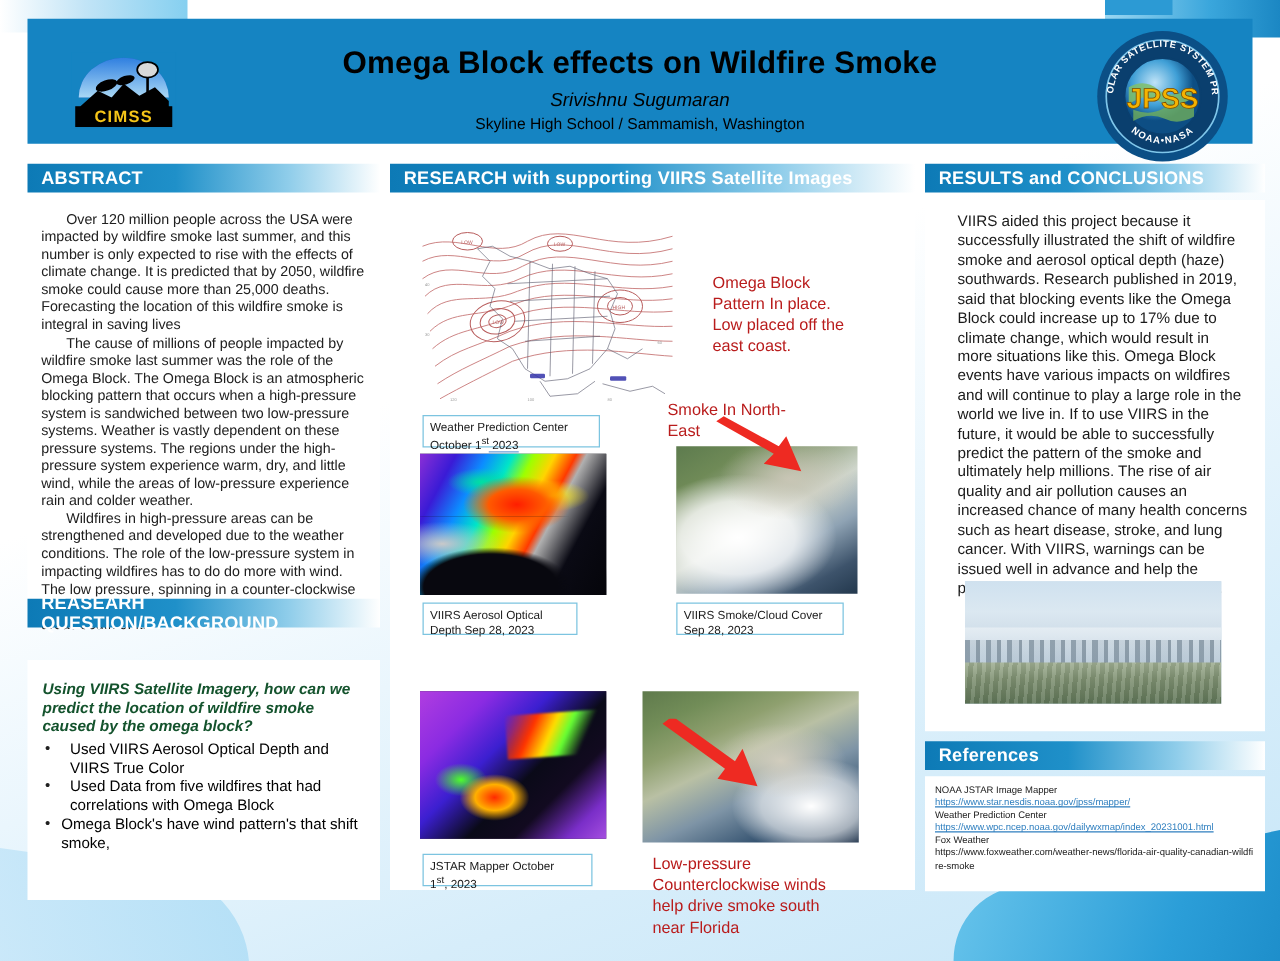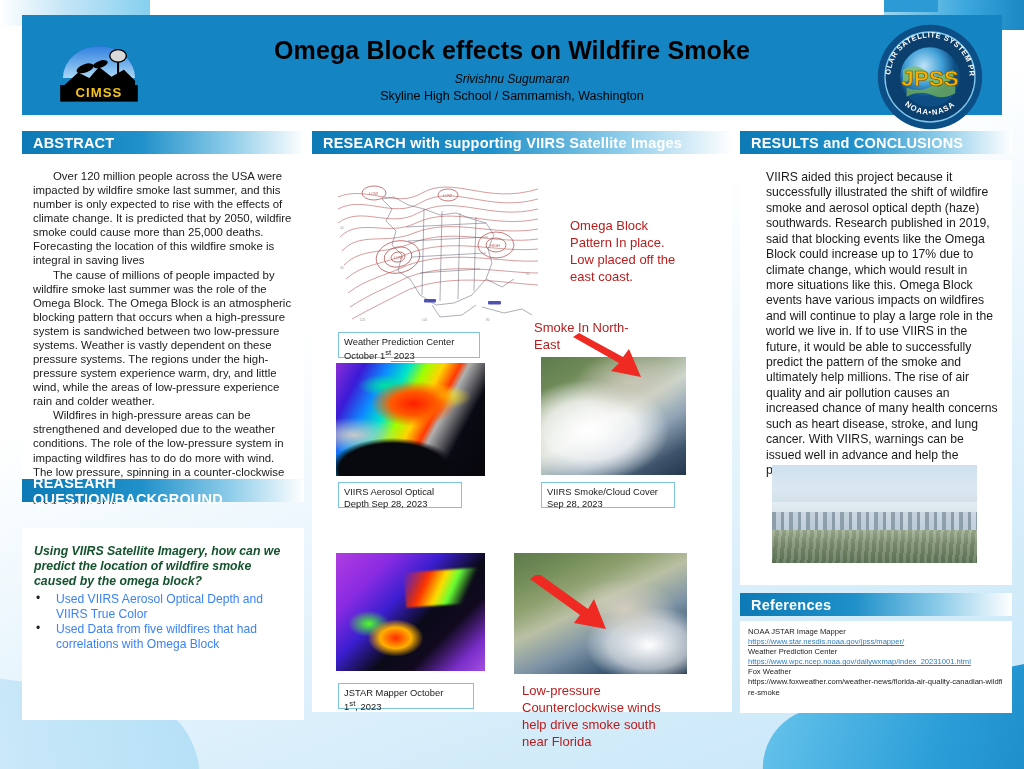--- a/index.html
+++ b/index.html
@@ -64,21 +64,21 @@
   .logo-jpss{
     position:absolute;right:18px;top:8px;width:108px;height:108px;
   }
   .banner-text{
     position:absolute;left:0;right:0;top:22px;text-align:center;color:#000000;
   }
   .poster-title{
     font-size:25px;font-weight:bold;letter-spacing:.1px;line-height:1.1;
     margin:0 0 7px 0;
   }
-  .poster-author{font-size:12px;font-style:italic;margin:0 0 3px 0;}
+  .poster-author{font-size:15px;font-style:italic;margin:0 0 3px 0;}
   .poster-affil{font-size:12.5px;margin:0;}
 
   
   .sec-head{
     position:absolute;height:23px;
     background:linear-gradient(90deg,#0d7ab6 0%,#1f90c9 42%,#8fcdea 74%,#ffffff 100%);
     color:#ffffff;font-weight:bold;font-size:14.5px;
     display:flex;align-items:center;
     padding-left:11px;box-sizing:border-box;
     letter-spacing:.2px;
@@ -101,21 +101,21 @@
   }
   .body-text p{margin:0 0 0 0;text-indent:20px;}
 
   .rq-text{padding:16px 11px 0 12px;}
   .rq-question{
     font-size:12.3px;font-weight:bold;font-style:italic;color:#14532d;
     line-height:1.24;margin:0 0 2px 0;
   }
   .rq-list{margin:0;padding:0;list-style:none;}
   .rq-list li{
-    font-size:12.1px;line-height:1.25;color:#3b82f6;
+    font-size:12.1px;line-height:1.25;color:#000000;
     position:relative;padding-left:15px;margin:0;
   }
   .rq-list li::before{
     content:"\2022";position:absolute;left:2px;top:-1px;font-size:12px;color:#202020;
   }
   .rq-list li.indented{padding-left:22px;}
   .rq-list li.indented::before{left:2px;}
 
   
   #research-head{left:312px;top:131px;width:420px;}
@@ -292,20 +292,21 @@
     </div>
   </div>
 
   <div class="sec-head" id="rqb-head">REASEARH QUESTION/BACKGROUND</div>
   <div class="panel" id="rqb-panel">
     <div class="rq-text">
       <p class="rq-question">Using VIIRS Satellite Imagery, how can we predict the location of wildfire smoke caused by the omega block?</p>
       <ul class="rq-list">
         <li class="indented">Used VIIRS Aerosol Optical Depth and VIIRS True Color</li>
         <li class="indented">Used Data from five wildfires that had correlations with Omega Block</li>
+        <li>Omega Block's have wind pattern's that shift smoke,</li>
       </ul>
     </div>
   </div>
 
   <div class="sec-head" id="research-head">RESEARCH with supporting VIIRS Satellite Images</div>
   <div class="panel" id="research-panel">
 
     
     <svg class="fig wxmap" style="left:24px;top:19px;width:204px;height:146px;" viewBox="0 0 204 146">
       <rect width="204" height="146" fill="#ffffff"></rect>

